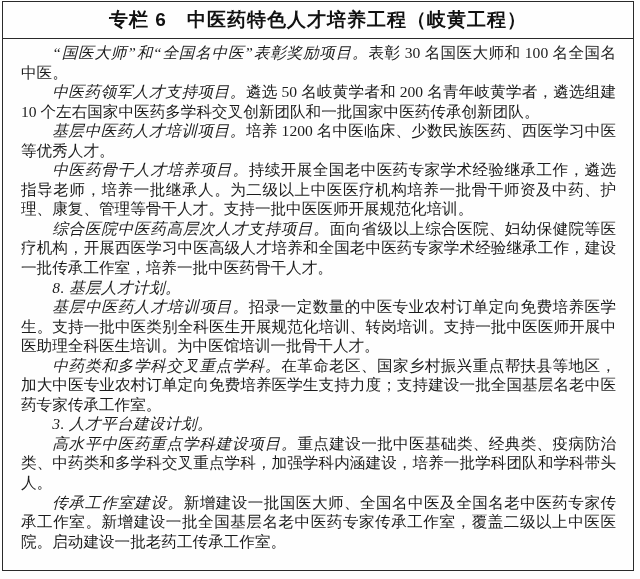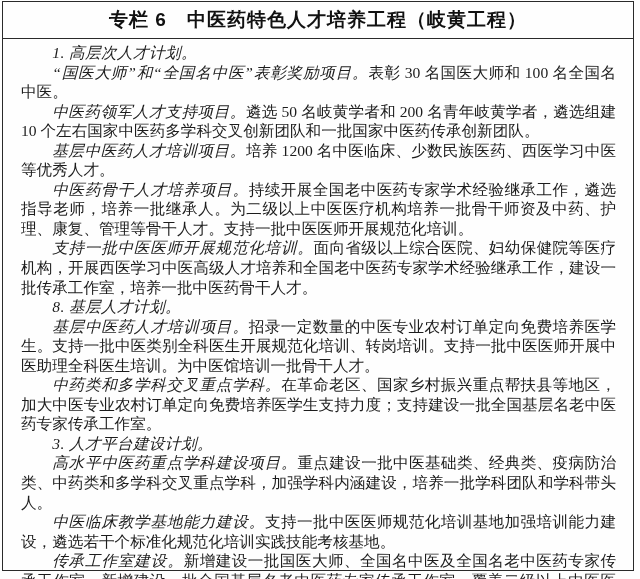--- a/index.html
+++ b/index.html
@@ -54,27 +54,25 @@
   }
 </style>
 </head>
 <body>
 
 <div class="panel-box">
   <div class="title-row">
     <span class="panel-title">专栏 6　中医药特色人才培养工程（岐黄工程）</span>
   </div>
   <div class="body-text">
-    <p class="para"><span class="kai">1. 高层次人才计划。</span></p>
     <p class="para"><span class="kai">“国医大师”和“全国名中医”表彰奖励项目。</span><span class="song">表彰 30 名国医大师和 100 名全国名中医。</span></p>
     <p class="para"><span class="kai">中医药领军人才支持项目。</span><span class="song">遴选 50 名岐黄学者和 200 名青年岐黄学者，遴选组建 10 个左右国家中医药多学科交叉创新团队和一批国家中医药传承创新团队。</span></p>
     <p class="para"><span class="kai">基层中医药人才培训项目。</span><span class="song">培养 1200 名中医临床、少数民族医药、西医学习中医等优秀人才。</span></p>
     <p class="para"><span class="kai">中医药骨干人才培养项目。</span><span class="song">持续开展全国老中医药专家学术经验继承工作，遴选指导老师，培养一批继承人。为二级以上中医医疗机构培养一批骨干师资及中药、护理、康复、管理等骨干人才。支持一批中医医师开展规范化培训。</span></p>
-    <p class="para"><span class="kai">支持一批中医医师开展规范化培训。</span><span class="song">面向省级以上综合医院、妇幼保健院等医疗机构，开展西医学习中医高级人才培养和全国老中医药专家学术经验继承工作，建设一批传承工作室，培养一批中医药骨干人才。</span></p>
+    <p class="para"><span class="kai">综合医院中医药高层次人才支持项目。</span><span class="song">面向省级以上综合医院、妇幼保健院等医疗机构，开展西医学习中医高级人才培养和全国老中医药专家学术经验继承工作，建设一批传承工作室，培养一批中医药骨干人才。</span></p>
     <p class="para"><span class="kai">8. 基层人才计划。</span></p>
     <p class="para"><span class="kai">基层中医药人才培训项目。</span><span class="song">招录一定数量的中医专业农村订单定向免费培养医学生。支持一批中医类别全科医生开展规范化培训、转岗培训。支持一批中医医师开展中医助理全科医生培训。为中医馆培训一批骨干人才。</span></p>
     <p class="para"><span class="kai">中药类和多学科交叉重点学科。</span><span class="song">在革命老区、国家乡村振兴重点帮扶县等地区，加大中医专业农村订单定向免费培养医学生支持力度；支持建设一批全国基层名老中医药专家传承工作室。</span></p>
     <p class="para"><span class="kai">3. 人才平台建设计划。</span></p>
     <p class="para"><span class="kai">高水平中医药重点学科建设项目。</span><span class="song">重点建设一批中医基础类、经典类、疫病防治类、中药类和多学科交叉重点学科，加强学科内涵建设，培养一批学科团队和学科带头人。</span></p>
-    <p class="para"><span class="kai">中医临床教学基地能力建设。</span><span class="song">支持一批中医医师规范化培训基地加强培训能力建设，遴选若干个标准化规范化培训实践技能考核基地。</span></p>
     <p class="para"><span class="kai">传承工作室建设。</span><span class="song">新增建设一批国医大师、全国名中医及全国名老中医药专家传承工作室。新增建设一批全国基层名老中医药专家传承工作室，覆盖二级以上中医医院。启动建设一批老药工传承工作室。</span></p>
   </div>
 </div>
 
 </body></html>

